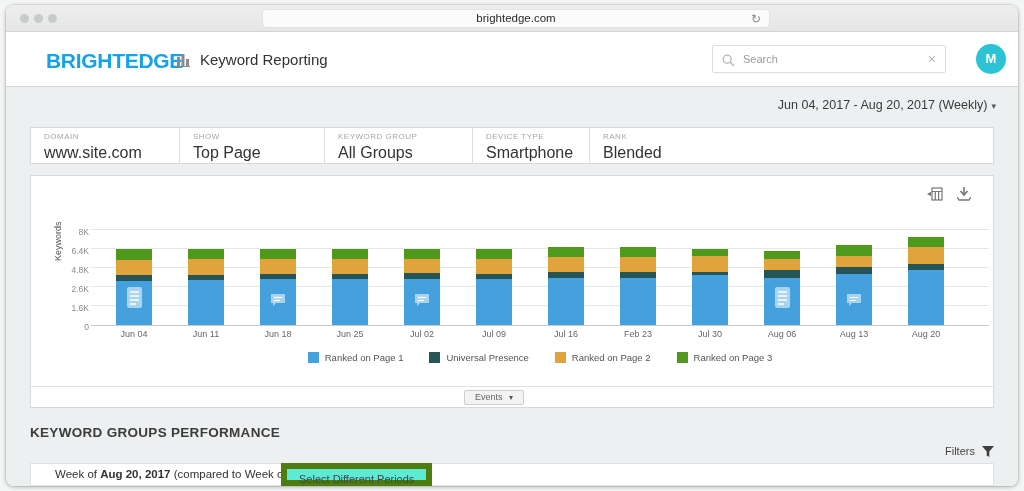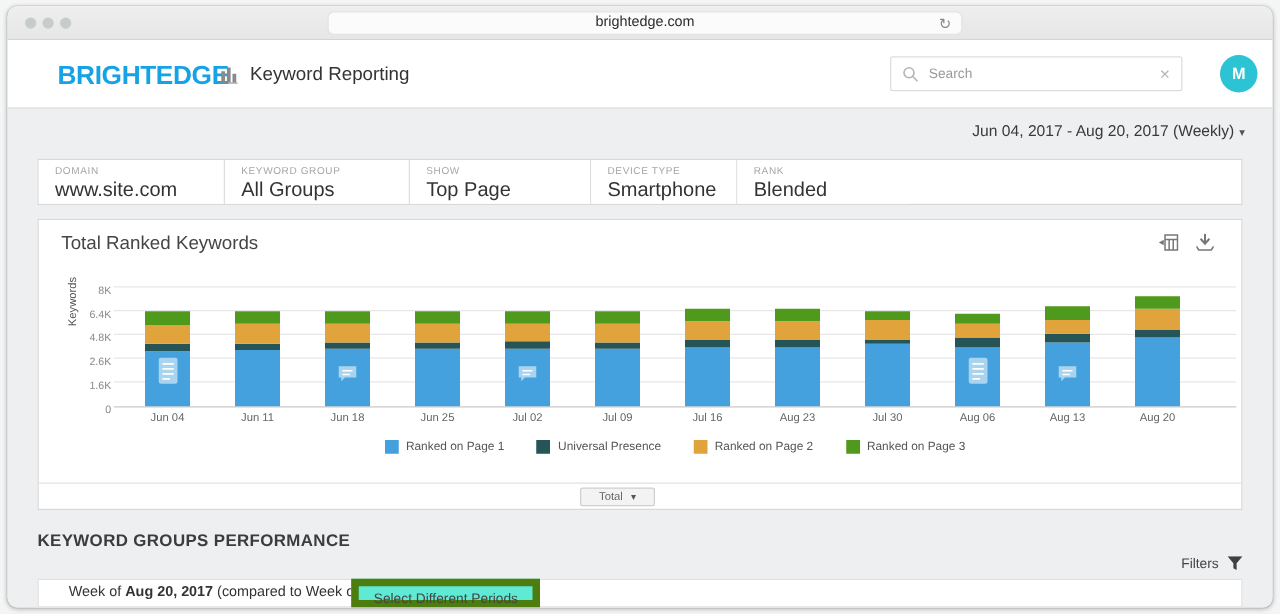--- a/index.html
+++ b/index.html
@@ -129,40 +129,39 @@
         <div class="date-sel">
           <span>Jun 04, 2017 - Aug 20, 2017 (Weekly)</span><span class="caret">▾</span>
         </div>
       </div>
 
       <div class="filterrow">
           <div class="fcell" style="width: 149px;">
             <div class="flabel">DOMAIN</div>
             <div class="fvalue">www.site.com</div>
           </div>
+          <div class="fcell" style="width: 145px;">
+            <div class="flabel">SHOW</div>
+            <div class="fvalue">Top Page</div>
+          </div>
           <div class="fcell" style="width: 148px;">
             <div class="flabel">KEYWORD GROUP</div>
             <div class="fvalue">All Groups</div>
           </div>
-          <div class="fcell" style="width: 145px;">
-            <div class="flabel">SHOW</div>
-            <div class="fvalue">Top Page</div>
-          </div>
           <div class="fcell" style="width: 117px;">
             <div class="flabel">DEVICE TYPE</div>
             <div class="fvalue">Smartphone</div>
           </div>
           <div class="fcell" style="width: 138px;">
             <div class="flabel">RANK</div>
             <div class="fvalue">Blended</div>
           </div>
         </div>
 
       <div class="panel">
-        <div class="panel-title">Total Ranked Keywords</div>
         <div class="panel-icons">
           <span>
             <svg width="16" height="14" viewBox="0 0 16 14">
                 <g stroke="#777" fill="none" stroke-width="1.2">
                   <rect x="5" y="1" width="10" height="12"></rect>
                   <line x1="5" y1="4.5" x2="15" y2="4.5"></line>
                   <line x1="8.3" y1="4.5" x2="8.3" y2="13"></line>
                   <line x1="11.6" y1="4.5" x2="11.6" y2="13"></line>
                 </g>
                 <path d="M0 7 L4 4.8 L4 9.2 Z" fill="#777"></path>
@@ -289,38 +288,38 @@
             <div class="evicon" style="left: 755px; bottom: 14px;"><svg width="16" height="14" viewBox="0 0 16 14">
                 <path d="M1 1 h14 v9 h-9 l-3 3 v-3 h-2 Z" fill="#a9d4ef"></path>
                 <g stroke="#fff" stroke-width="1.2">
                   <line x1="4" y1="4.5" x2="12" y2="4.5"></line>
                   <line x1="4" y1="7.5" x2="10" y2="7.5"></line>
                 </g>
               </svg></div>
           </div>
         <div class="events-strip">
           <div class="events-btn">
-            <span>Total</span>
+            <span>Events</span>
             <span class="caret" style="font-size:8px">▾</span>
           </div>
         </div>
       <div class="ytick" style="top: 146px;">0</div>
           <div class="ytick" style="top: 127px;">1.6K</div>
           <div class="ytick" style="top: 108px;">2.6K</div>
           <div class="ytick" style="top: 89px;">4.8K</div>
           <div class="ytick" style="top: 70px;">6.4K</div>
           <div class="ytick" style="top: 51px;">8K</div>
           <div class="xlab" style="left: 67px;">Jun 04</div>
           <div class="xlab" style="left: 139px;">Jun 11</div>
           <div class="xlab" style="left: 211px;">Jun 18</div>
           <div class="xlab" style="left: 283px;">Jun 25</div>
           <div class="xlab" style="left: 355px;">Jul 02</div>
           <div class="xlab" style="left: 427px;">Jul 09</div>
           <div class="xlab" style="left: 499px;">Jul 16</div>
-          <div class="xlab" style="left: 571px;">Aug 23</div>
+          <div class="xlab" style="left: 571px;">Feb 23</div>
           <div class="xlab" style="left: 643px;">Jul 30</div>
           <div class="xlab" style="left: 715px;">Aug 06</div>
           <div class="xlab" style="left: 787px;">Aug 13</div>
           <div class="xlab" style="left: 859px;">Aug 20</div>
           <div class="legend">
             <span class="litem">
               <span class="swatch" style="background:#45a1dd"></span>
               <span>Ranked on Page 1</span>
             </span>
             <span class="litem">

